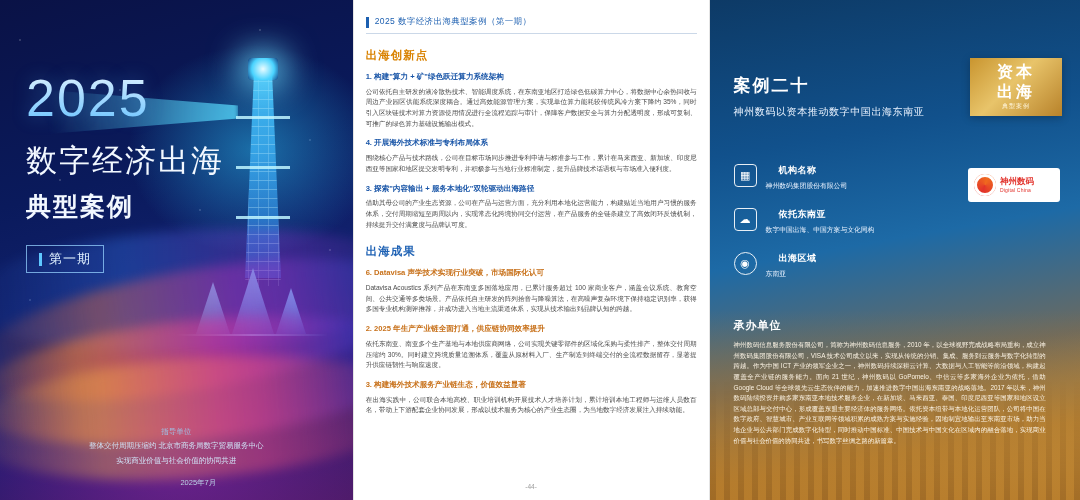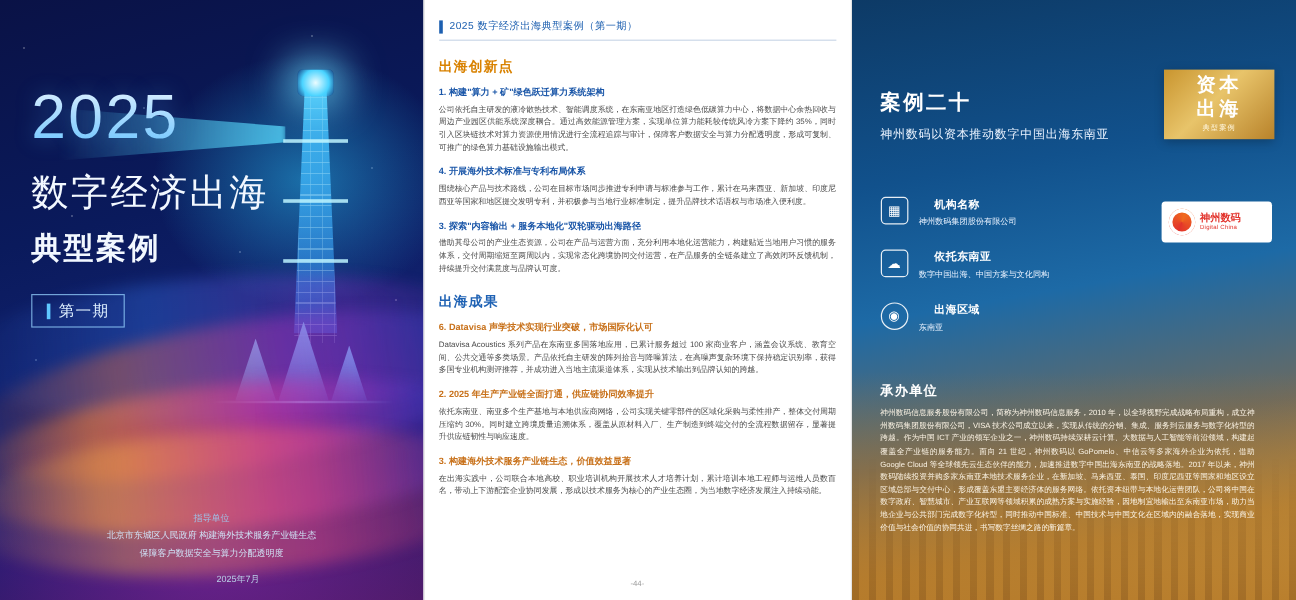--- a/index.html
+++ b/index.html
@@ -157,22 +157,22 @@
       <div class="cv-l1">数字经济出海</div>
       <div class="cv-l2">典型案例</div>
       <div class="cv-issue">
         <span class="bar"></span>
         <span>第一期</span>
       </div>
     </div>
 
     <div class="cover-foot">
       <div class="lbl">指导单位</div>
-      <div>北京市东城区人民政府    构建海外技术服务产业链生态</div>
-      <div>保障客户数据安全与算力分配透明度</div>
+      <div>整体交付周期压缩约    北京市商务局数字贸易服务中心</div>
+      <div>实现商业价值与社会价值的协同共进</div>
       <div class="date">2025年7月</div>
     </div>
   </div>
 
   <div class="textpage">
     <div class="tp-head">
       <span class="tick"></span>
       <span class="t">2025 数字经济出海典型案例（第一期）</span>
     </div>
     <div class="tp-rule"></div>

